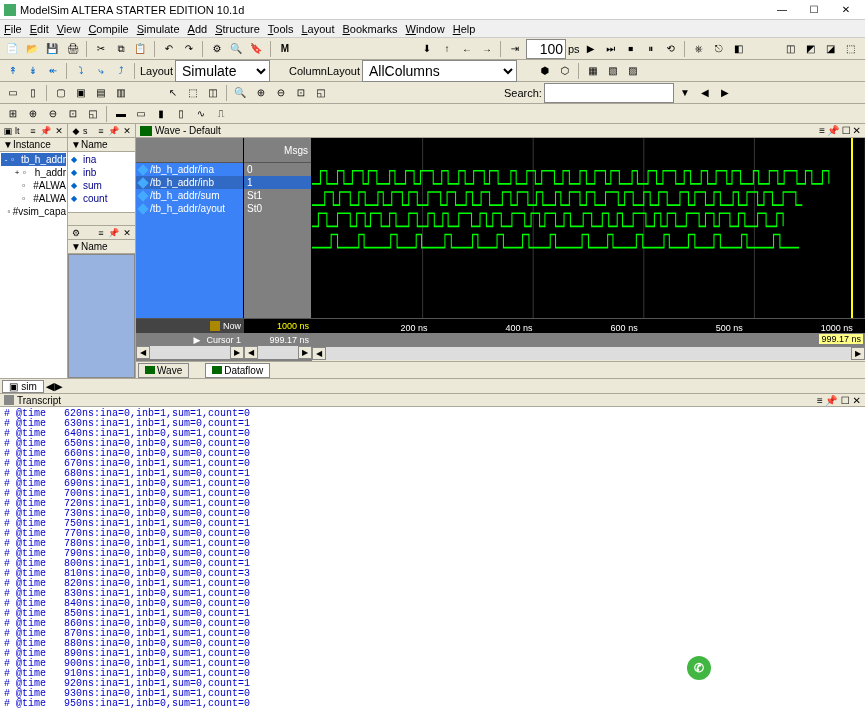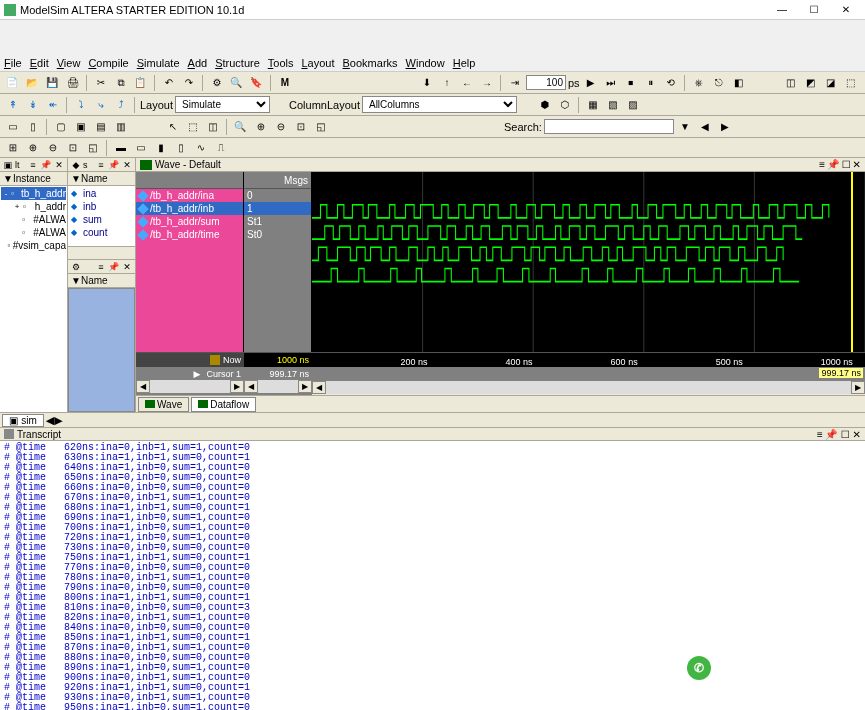--- a/index.html
+++ b/index.html
@@ -2,65 +2,65 @@
 <html><head>
 <meta charset="utf-8">
 <style>
 * { margin: 0; padding: 0; box-sizing: border-box; }
 body { font-family: Arial, sans-serif; font-size: 11px; background: #f0f0f0; width: 865px; height: 710px; overflow: hidden; position: relative; }
 .titlebar { height: 20px; background: #fff; display: flex; align-items: center; padding: 0 4px; border-bottom: 1px solid #ccc; }
 .titlebar-icon { width: 12px; height: 12px; background: #4a6; margin-right: 4px; display: inline-block; }
 .titlebar-text { flex: 1; font-size: 11px; }
 .win-controls { display: flex; gap: 2px; }
 .win-btn { width: 30px; height: 18px; display: flex; align-items: center; justify-content: center; font-size: 10px; cursor: pointer; }
-.menubar { height: 18px; background: #f0f0f0; display: flex; align-items: center; padding: 0 4px; gap: 8px; border-bottom: 1px solid #ccc; margin-top: 34px; }
+.menubar { height: 18px; background: #f0f0f0; display: flex; align-items: center; padding: 0 4px; gap: 8px; border-bottom: 1px solid #ccc; }
 .menubar span { font-size: 11px; cursor: pointer; }
 .menubar span u { text-decoration: underline; }
 .toolbar { height: 22px; background: #ece9d8; display: flex; align-items: center; padding: 2px 4px; gap: 2px; border-bottom: 1px solid #aca899; }
 .tbtn { width: 18px; height: 18px; display: flex; align-items: center; justify-content: center; font-size: 10px; cursor: pointer; border: 1px solid transparent; }
 .tsep { width: 2px; height: 16px; border-left: 1px solid #aca899; margin: 0 2px; }
-.tinput { font-size: 10px; border: 1px solid #888; padding: 1px 2px; background: #fff; }
+.tinput { font-size: 14px; border: 1px solid #888; padding: 1px 2px; background: #fff; }
 .tlabel { font-size: 11px; }
 .main-area { display: flex; height: 254px; }
 .left-col { width: 68px; display: flex; flex-direction: column; border-right: 1px solid #aca899; }
 .mid-col { width: 68px; display: flex; flex-direction: column; border-right: 1px solid #aca899; }
 .panel-hdr { height: 14px; background: #ece9d8; display: flex; align-items: center; padding: 0 2px; gap: 1px; border-bottom: 1px solid #aca899; font-size: 9px; }
 .panel-hdr .icon { width: 12px; height: 12px; font-size: 9px; display: inline-flex; align-items: center; justify-content: center; cursor: pointer; }
 .col-hdr { height: 14px; background: #ece9d8; border-bottom: 1px solid #aca899; padding: 0 3px; font-size: 10px; display: flex; align-items: center; }
 .tree { background: #fff; flex: 1; font-size: 10px; padding: 1px; overflow: hidden; }
 .tree-row { display: flex; align-items: center; height: 13px; padding-left: 2px; gap: 2px; white-space: nowrap; cursor: pointer; }
 .tree-row.selected { background: #316ac5; color: #fff; }
 .tree-ind { display: inline-block; width: 8px; text-align: center; font-size: 8px; }
 .tree-icon { width: 10px; height: 10px; display: inline-block; font-size: 8px; }
 .mid-panel2 { height: 14px; }
 .mid-body2 { background: #99b3e0; flex: 1; border: 1px solid #888; }
 .wave-col { flex: 1; display: flex; flex-direction: column; }
 .wave-title { height: 14px; background: #ece9d8; display: flex; align-items: center; padding: 0 4px; font-size: 10px; border-bottom: 1px solid #aca899; }
 .wave-title-right { margin-left: auto; display: flex; gap: 2px; }
 .wave-content { flex: 1; display: flex; background: #000; position: relative; }
-.sig-names { width: 108px; background: #ec4899; border-right: 1px solid #000; }
+.sig-names { width: 108px; background: #3b82f6; border-right: 1px solid #000; }
 .sig-vals { width: 68px; background: #808080; border-right: 1px solid #000; }
-.sig-hdr { height: 17px; background: #808080; color: #fff; font-size: 10px; display: flex; align-items: center; justify-content: flex-end; padding: 4px 3px; border-bottom: 1px solid #555; }
+.sig-hdr { height: 17px; background: #808080; color: #fff; font-size: 10px; display: flex; align-items: center; justify-content: flex-end; padding: 12px 3px; border-bottom: 1px solid #555; }
 .sig-row { height: 13px; display: flex; align-items: center; padding: 0 3px; font-size: 10px; color: #fff; gap: 3px; }
 .sig-row.sel { background: #316ac5; }
 .sig-diamond { width: 8px; height: 8px; background: #4af; transform: rotate(45deg); display: inline-block; }
 .wave-plot { flex: 1; background: #000; position: relative; overflow: hidden; }
 .wave-svg { width: 100%; height: 100%; }
 .cursor-area { height: 28px; background: #808080; display: flex; border-top: 1px solid #555; }
 .cursor-names { width: 108px; font-size: 9px; color: #fff; }
 .cursor-vals { width: 68px; font-size: 9px; color: #fff; }
 .cur-row { height: 14px; display: flex; align-items: center; justify-content: flex-end; padding: 0 3px; }
 .cur-now { background: #000; color: #ff0; }
 .cursor-plot { flex: 1; background: #000; position: relative; font-size: 9px; }
 .time-label { position: absolute; color: #fff; font-size: 9px; top: 4px; }
 .scroll-area { height: 15px; background: #808080; display: flex; }
 .hscroll { flex: 1; height: 15px; background: #ece9d8; display: flex; align-items: center; }
 .hscroll-btn { width: 14px; height: 13px; background: #ece9d8; border: 1px solid #888; display: flex; align-items: center; justify-content: center; font-size: 8px; cursor: pointer; }
 .hscroll-track { flex: 1; height: 13px; background: #ddd; }
-.bottom-tabs { height: 17px; background: #ece9d8; display: flex; align-items: center; padding: 0 2px; gap: 2px; border-top: 1px solid #aca899; }
+.bottom-tabs { height: 17px; background: #ece9d8; display: flex; align-items: center; padding: 0 2px; gap: 16px; border-top: 1px solid #aca899; }
 .btab { padding: 1px 6px; font-size: 10px; background: #ece9d8; border: 1px solid #888; cursor: pointer; display: flex; align-items: center; gap: 2px; }
 .btab.active { background: #fff; }
 .transcript-hdr { height: 14px; background: #ece9d8; display: flex; align-items: center; padding: 0 4px; font-size: 10px; border-top: 1px solid #aca899; border-bottom: 1px solid #aca899; }
 .transcript { background: #fff; height: 358px; overflow: auto; padding: 2px 4px; font-family: 'Courier New', monospace; font-size: 10px; line-height: 10px; color: #0000cc; }
 .transcript-line { white-space: pre; }
 .watermark { position: absolute; right: 20px; bottom: 30px; color: #fff; font-size: 18px; font-weight: bold; opacity: 0.85; pointer-events: none; display: flex; align-items: center; gap: 8px; }
 .wm-icon { width: 24px; height: 24px; background: #2a2; border-radius: 50%; display: flex; align-items: center; justify-content: center; color: #fff; font-size: 12px; }
 .sim-tab-row { height: 15px; background: #ece9d8; display: flex; align-items: center; padding: 0 2px; border-top: 1px solid #aca899; }
 .sim-tab { padding: 0 6px; font-size: 10px; border: 1px solid #888; background: #fff; cursor: pointer; }
 .yellow-cursor { position: absolute; width: 2px; background: #ff0; top: 0; bottom: 0; }
@@ -302,21 +302,21 @@
             <div class="sig-row sel">
               <span class="sig-diamond"></span>
               <span>/tb_h_addr/inb</span>
             </div>
             <div class="sig-row">
               <span class="sig-diamond"></span>
               <span>/tb_h_addr/sum</span>
             </div>
             <div class="sig-row">
               <span class="sig-diamond"></span>
-              <span>/tb_h_addr/time</span>
+              <span>/tb_h_addr/ayout</span>
             </div>
           </div>
       </div>
       <div class="sig-vals">
         <div class="sig-hdr">Msgs</div>
         <div id="sig-vals-body">
             <div class="sig-row">0</div>
             <div class="sig-row sel">1</div>
             <div class="sig-row">St1</div>
             <div class="sig-row">St0</div>
@@ -414,26 +414,29 @@
     <div class="transcript-line"># @time   700ns:ina=1,inb=0,sum=1,count=0</div>
     <div class="transcript-line"># @time   720ns:ina=1,inb=0,sum=1,count=0</div>
     <div class="transcript-line"># @time   730ns:ina=0,inb=0,sum=0,count=0</div>
     <div class="transcript-line"># @time   750ns:ina=1,inb=1,sum=0,count=1</div>
     <div class="transcript-line"># @time   770ns:ina=0,inb=0,sum=0,count=0</div>
     <div class="transcript-line"># @time   780ns:ina=0,inb=1,sum=1,count=0</div>
     <div class="transcript-line"># @time   790ns:ina=0,inb=0,sum=0,count=0</div>
     <div class="transcript-line"># @time   800ns:ina=1,inb=1,sum=0,count=1</div>
     <div class="transcript-line"># @time   810ns:ina=0,inb=0,sum=0,count=3</div>
     <div class="transcript-line"># @time   820ns:ina=0,inb=1,sum=1,count=0</div>
+    <div class="transcript-line"># @time   830ns:ina=1,inb=0,sum=1,count=0</div>
     <div class="transcript-line"># @time   840ns:ina=0,inb=0,sum=0,count=0</div>
     <div class="transcript-line"># @time   850ns:ina=1,inb=1,sum=0,count=1</div>
+    <div class="transcript-line"># @time   860ns:ina=0,inb=0,sum=0,count=0</div>
     <div class="transcript-line"># @time   870ns:ina=0,inb=1,sum=1,count=0</div>
     <div class="transcript-line"># @time   880ns:ina=0,inb=0,sum=0,count=0</div>
     <div class="transcript-line"># @time   890ns:ina=1,inb=0,sum=1,count=0</div>
     <div class="transcript-line"># @time   900ns:ina=0,inb=1,sum=1,count=0</div>
+    <div class="transcript-line"># @time   910ns:ina=1,inb=0,sum=1,count=0</div>
     <div class="transcript-line"># @time   920ns:ina=1,inb=1,sum=0,count=1</div>
     <div class="transcript-line"># @time   930ns:ina=0,inb=1,sum=1,count=0</div>
     <div class="transcript-line"># @time   950ns:ina=1,inb=0,sum=1,count=0</div>
   </div>
 
 <div class="watermark">
   <span class="wm-icon">✆</span>
   <span>大哈学习纪录铺</span>
 </div>
 

